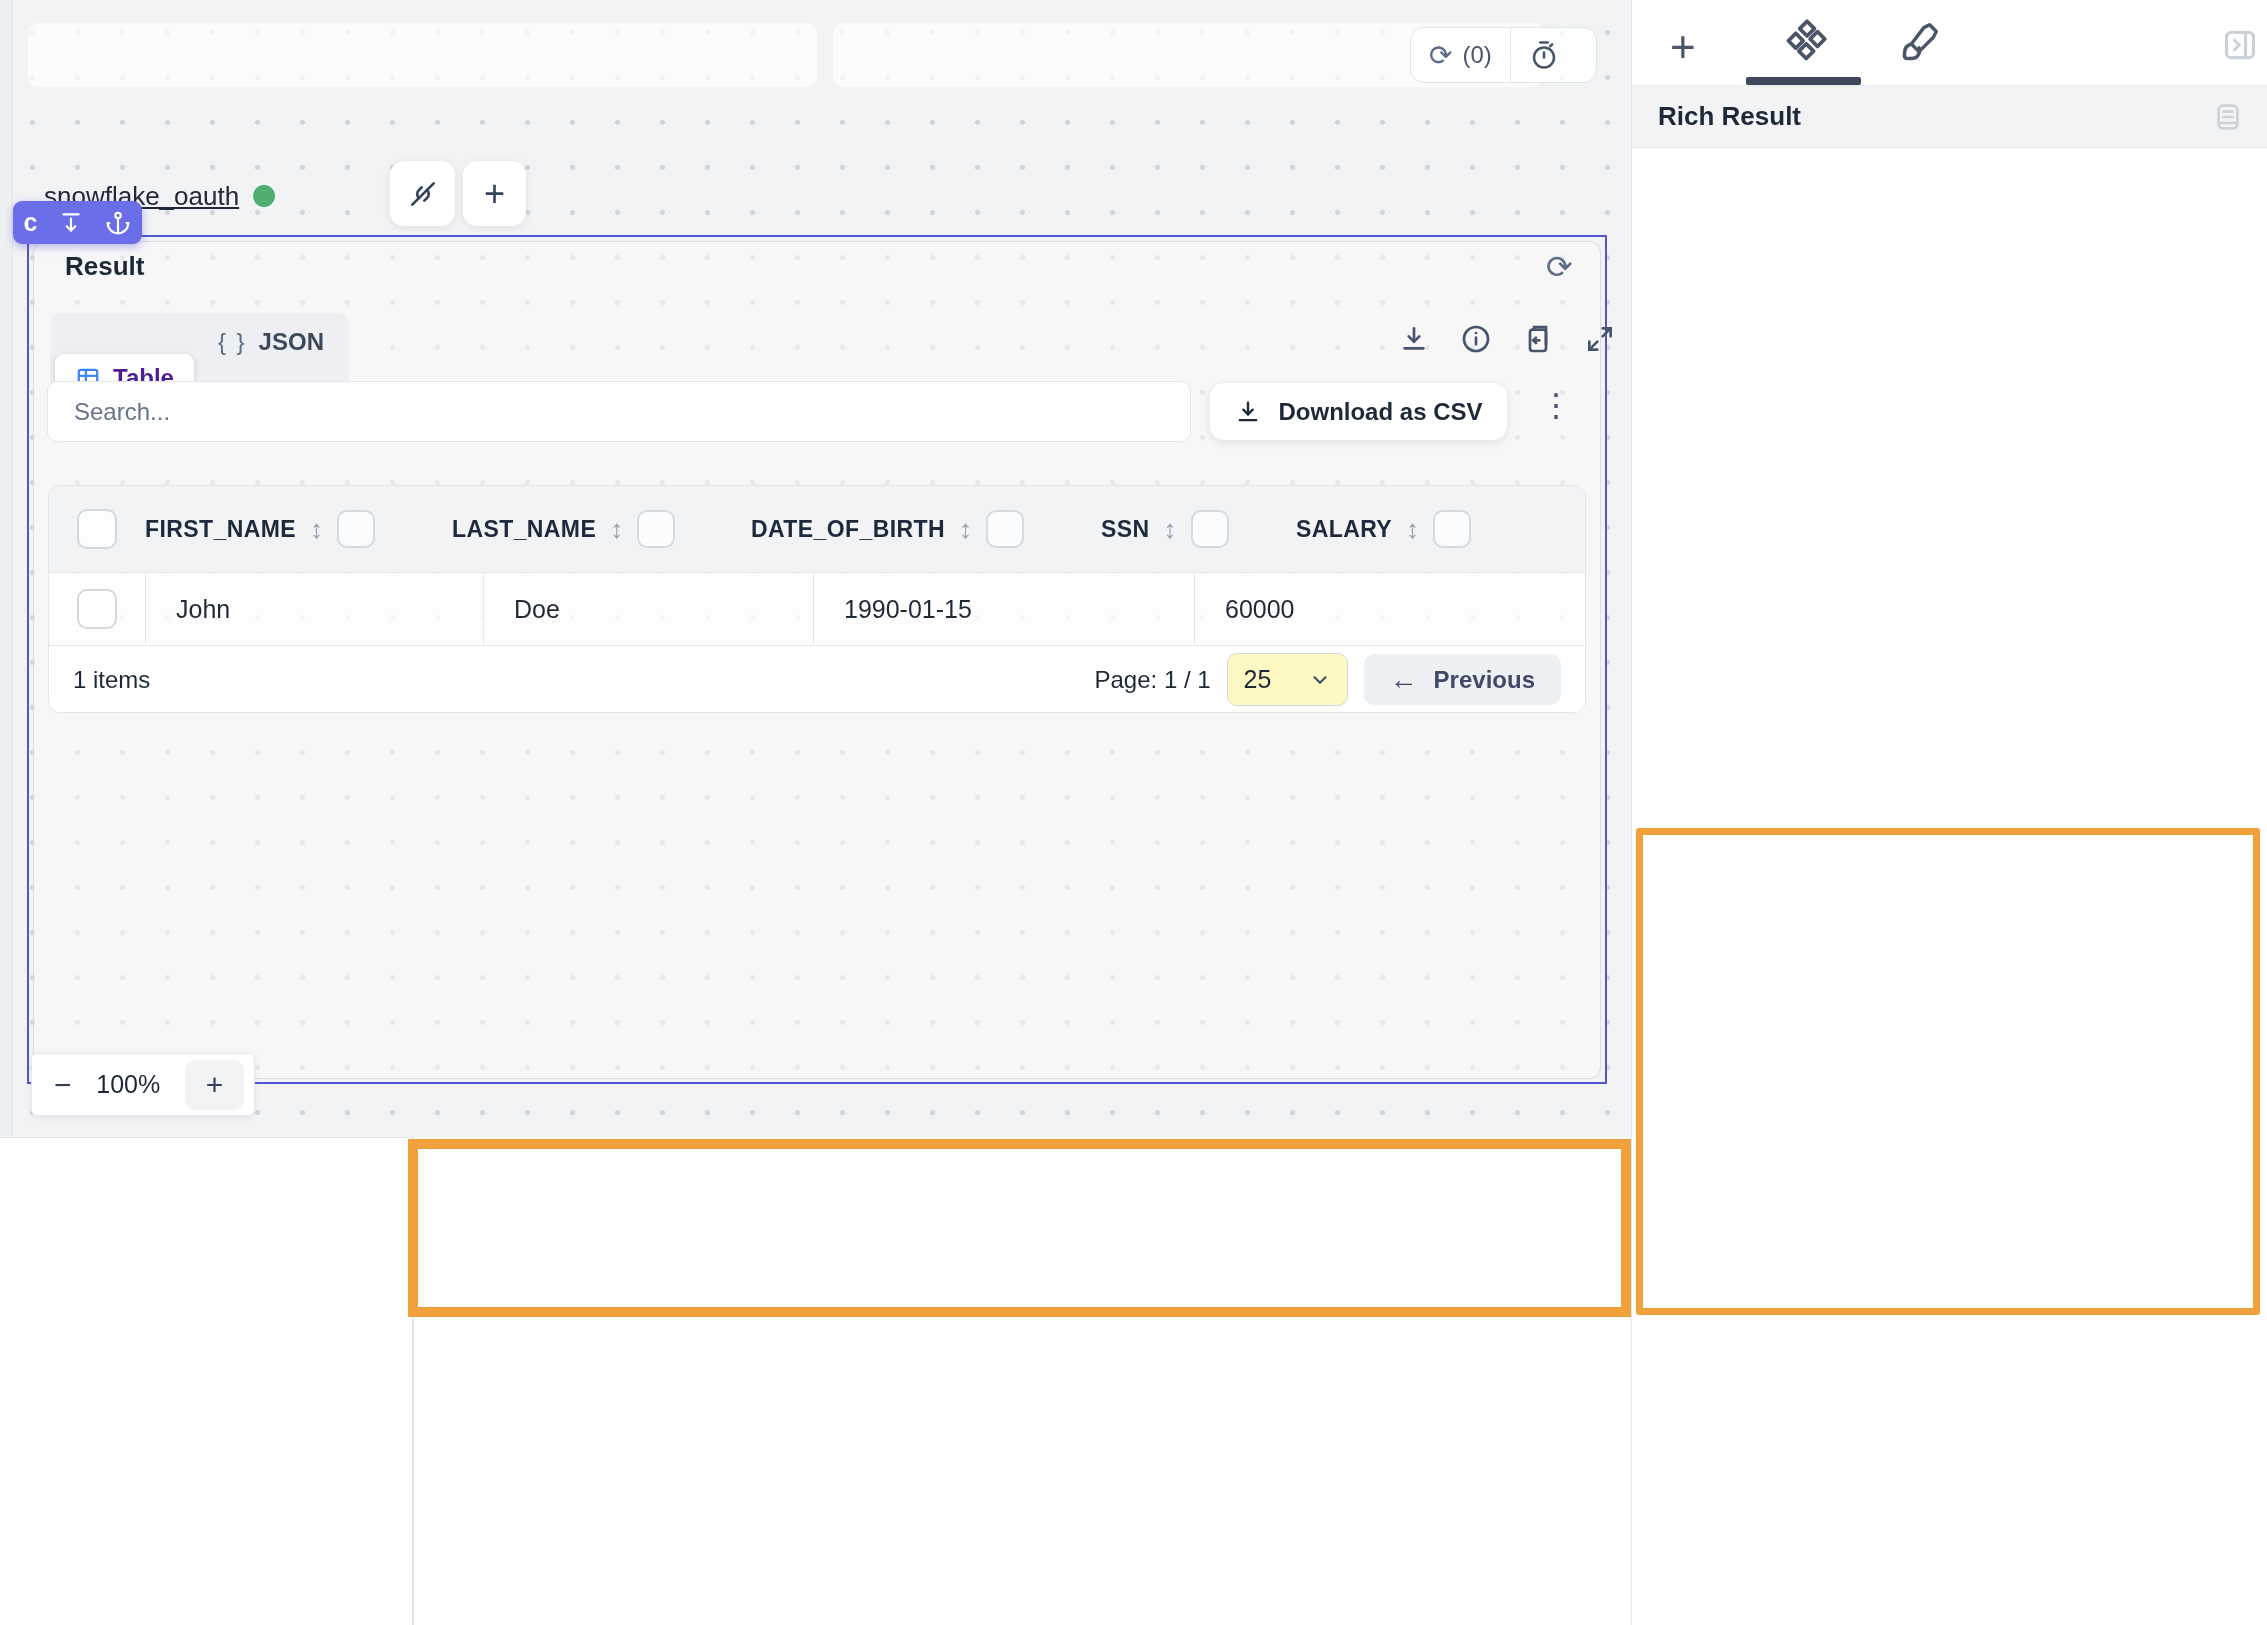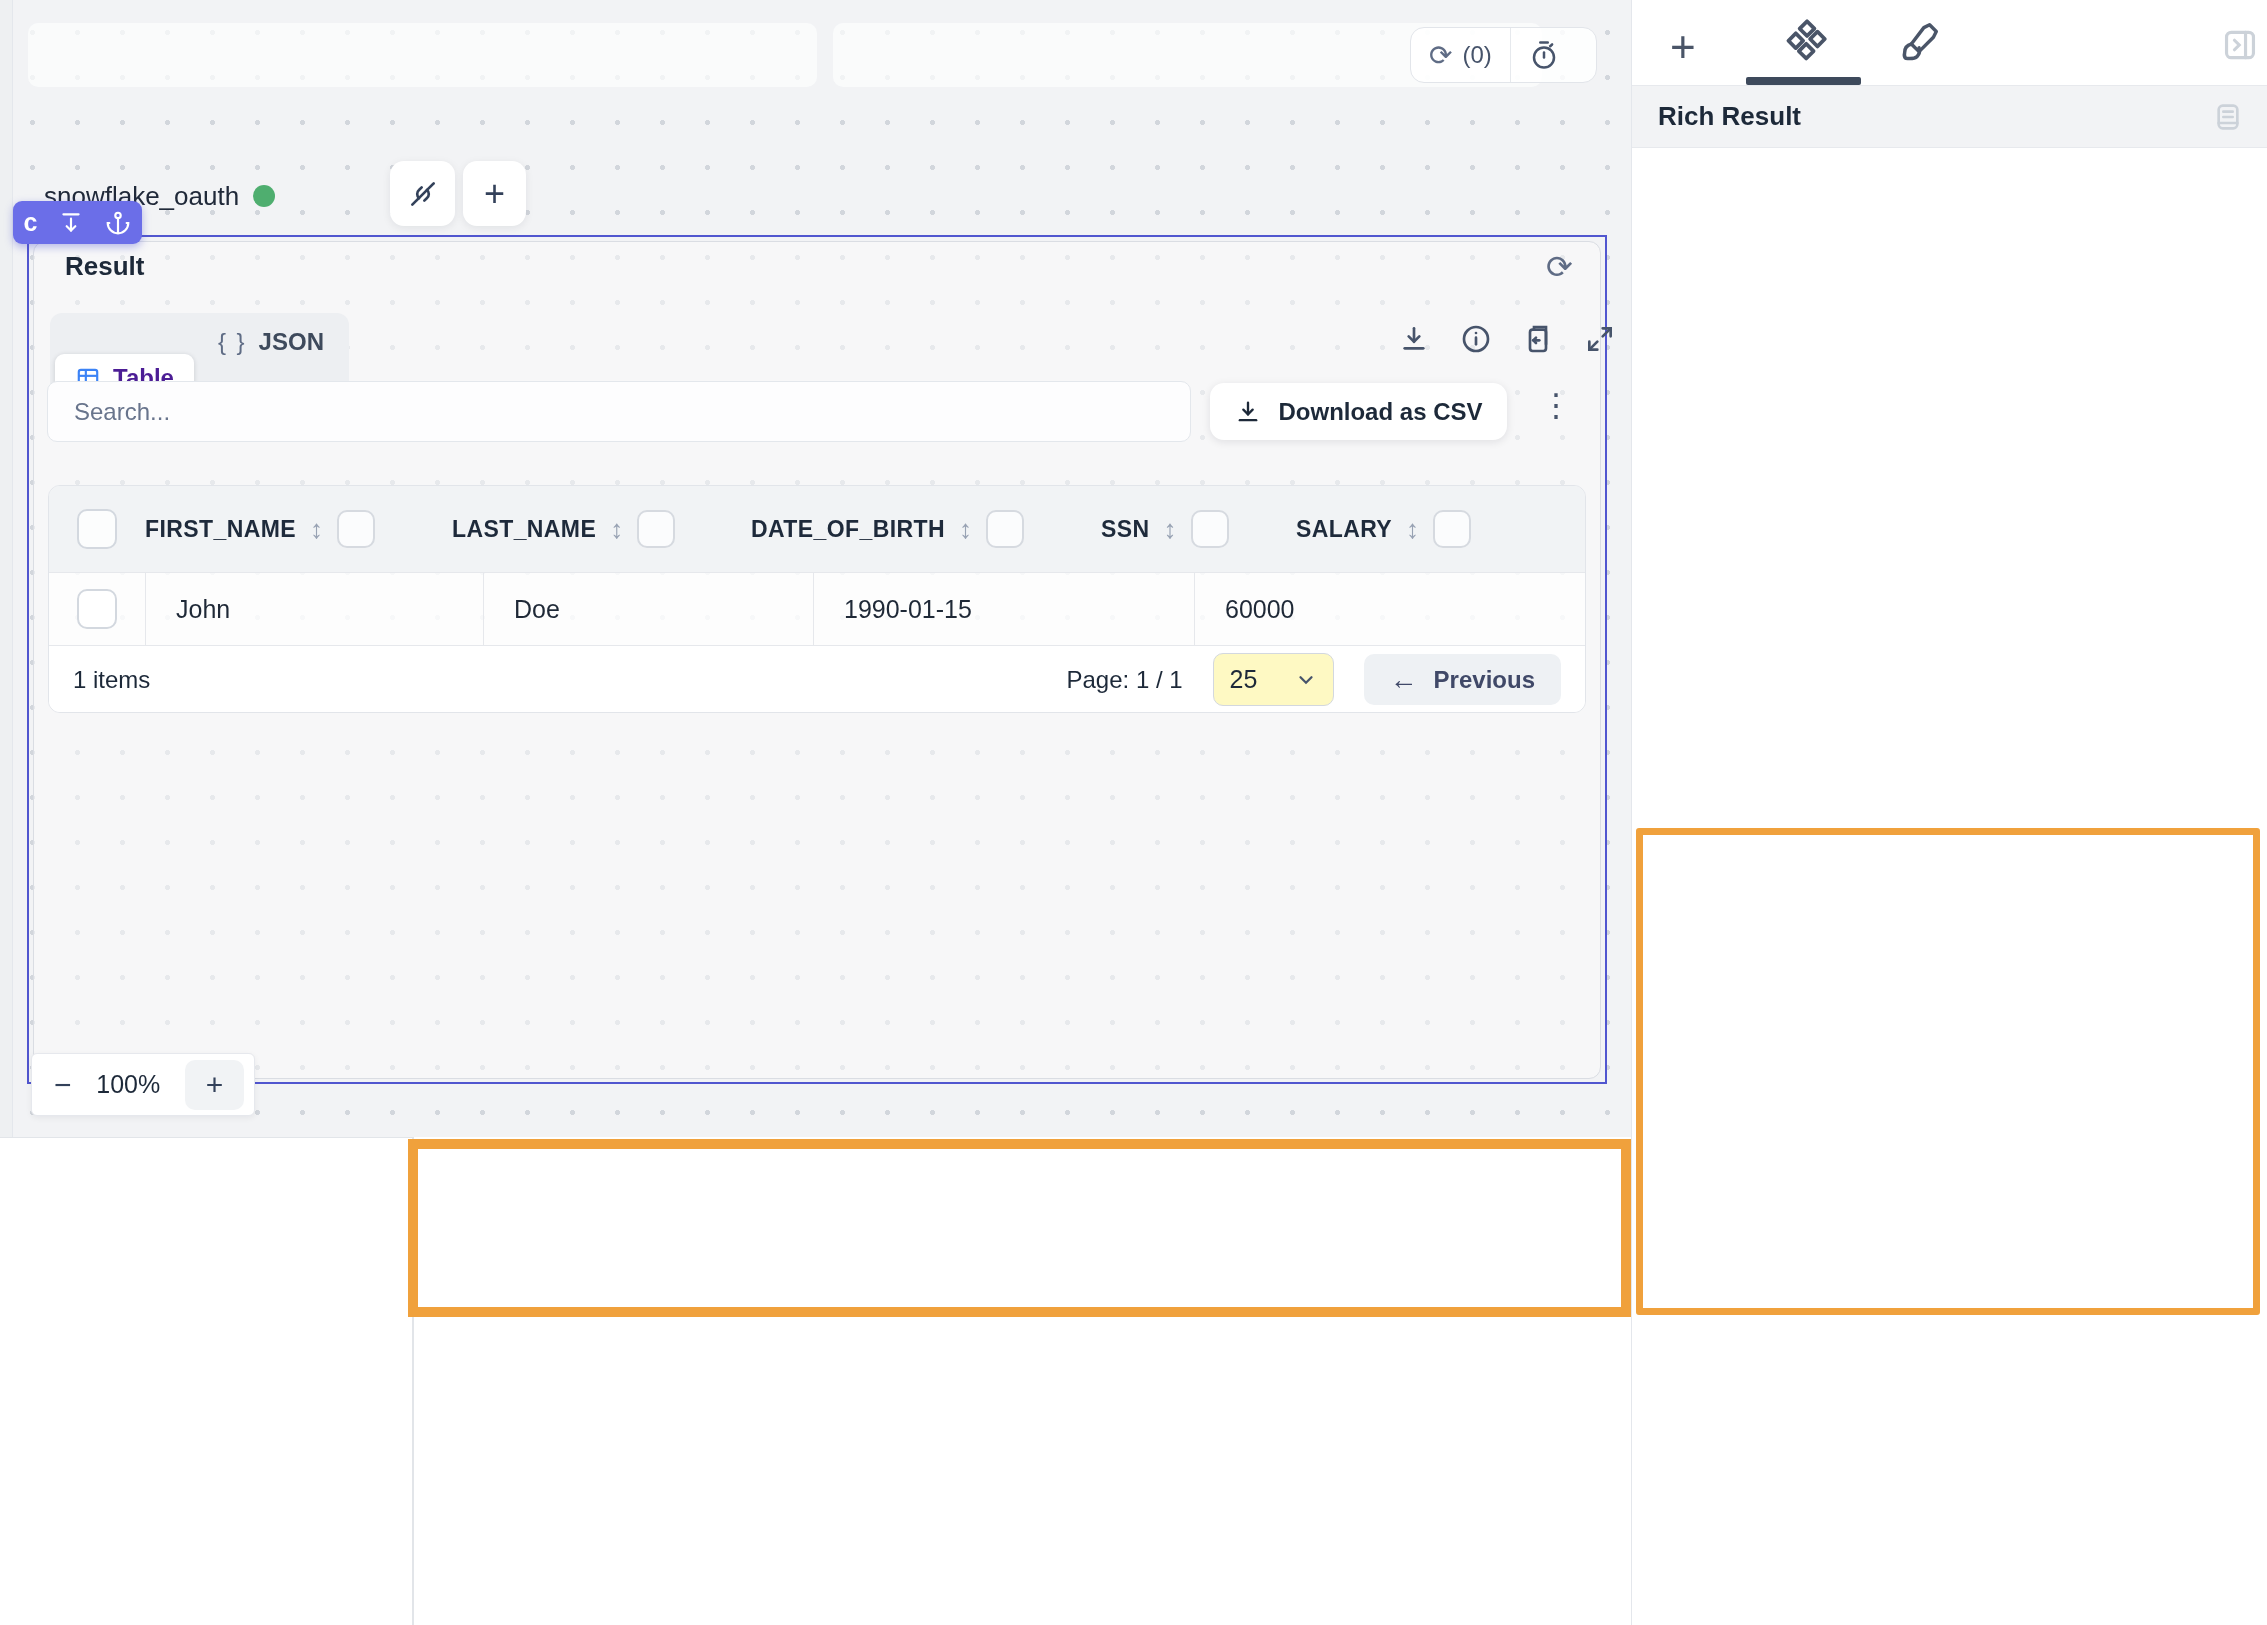--- a/index.html
+++ b/index.html
@@ -100,21 +100,21 @@
           <svg width="30" height="30" viewBox="0 0 24 24" fill="none" stroke="#47546b" stroke-width="2" stroke-linecap="round">
               <circle cx="12" cy="14" r="8"></circle>
               <path d="M12 14v-4"></path>
               <path d="M9 2h6"></path>
               <path d="M17 5l1.5-1.5"></path>
             </svg>
         </span>
       </div>
     </div>
 
-    <div class="abs flex" style="left:44px;top:178px;height:36px;gap:14px;">
+    <div class="abs flex" style="left:44px;top:178px;height:36px;gap:14px;text-decoration:underline;">
       <span style="font-size:26px;color:#202939;">snowflake_oauth</span>
       <span style="width:22px;height:22px;border-radius:50%;background:#4fae6f;display:inline-block;"></span>
     </div>
 
     <div class="abs sq-btn" style="left:390px;top:161px;width:65px;height:65px;">
       <span class="ic">
         <svg width="32" height="32" viewBox="0 0 24 24" fill="none" stroke="#33415a" stroke-width="2" stroke-linecap="round">
             <path d="M9 15a4 4 0 0 1 0-6l2-2"></path>
             <path d="M15 9a4 4 0 0 1 0 6l-2 2"></path>
             <path d="M4 20 20 4"></path>
@@ -249,21 +249,21 @@
         <div class="bcell first" style="width:96px;">
             <span class="cbx"></span>
           </div>
         <div class="bcell" style="width:307px;">John</div>
         <div class="bcell" style="width:299px;">Doe</div>
         <div class="bcell" style="width:350px;">1990-01-15</div>
         <div class="bcell" style="width:290px;">60000</div>
       </div>
       <div class="tbl-foot">
         <span class="foot-txt">1 items</span>
-        <div class="flex" style="gap:30px;">
+        <div class="flex" style="gap:16px;">
           <span class="foot-txt">Page: 1 / 1</span>
           <div class="psel">
             <span>25</span>
             <span class="ic">
               <svg width="22" height="22" viewBox="0 0 24 24" fill="none" stroke="#47546b" stroke-width="2.5" stroke-linecap="round">
                   <path d="m6 9 6 6 6-6"></path>
                 </svg>
             </span>
           </div>
           <div class="prev-btn">

